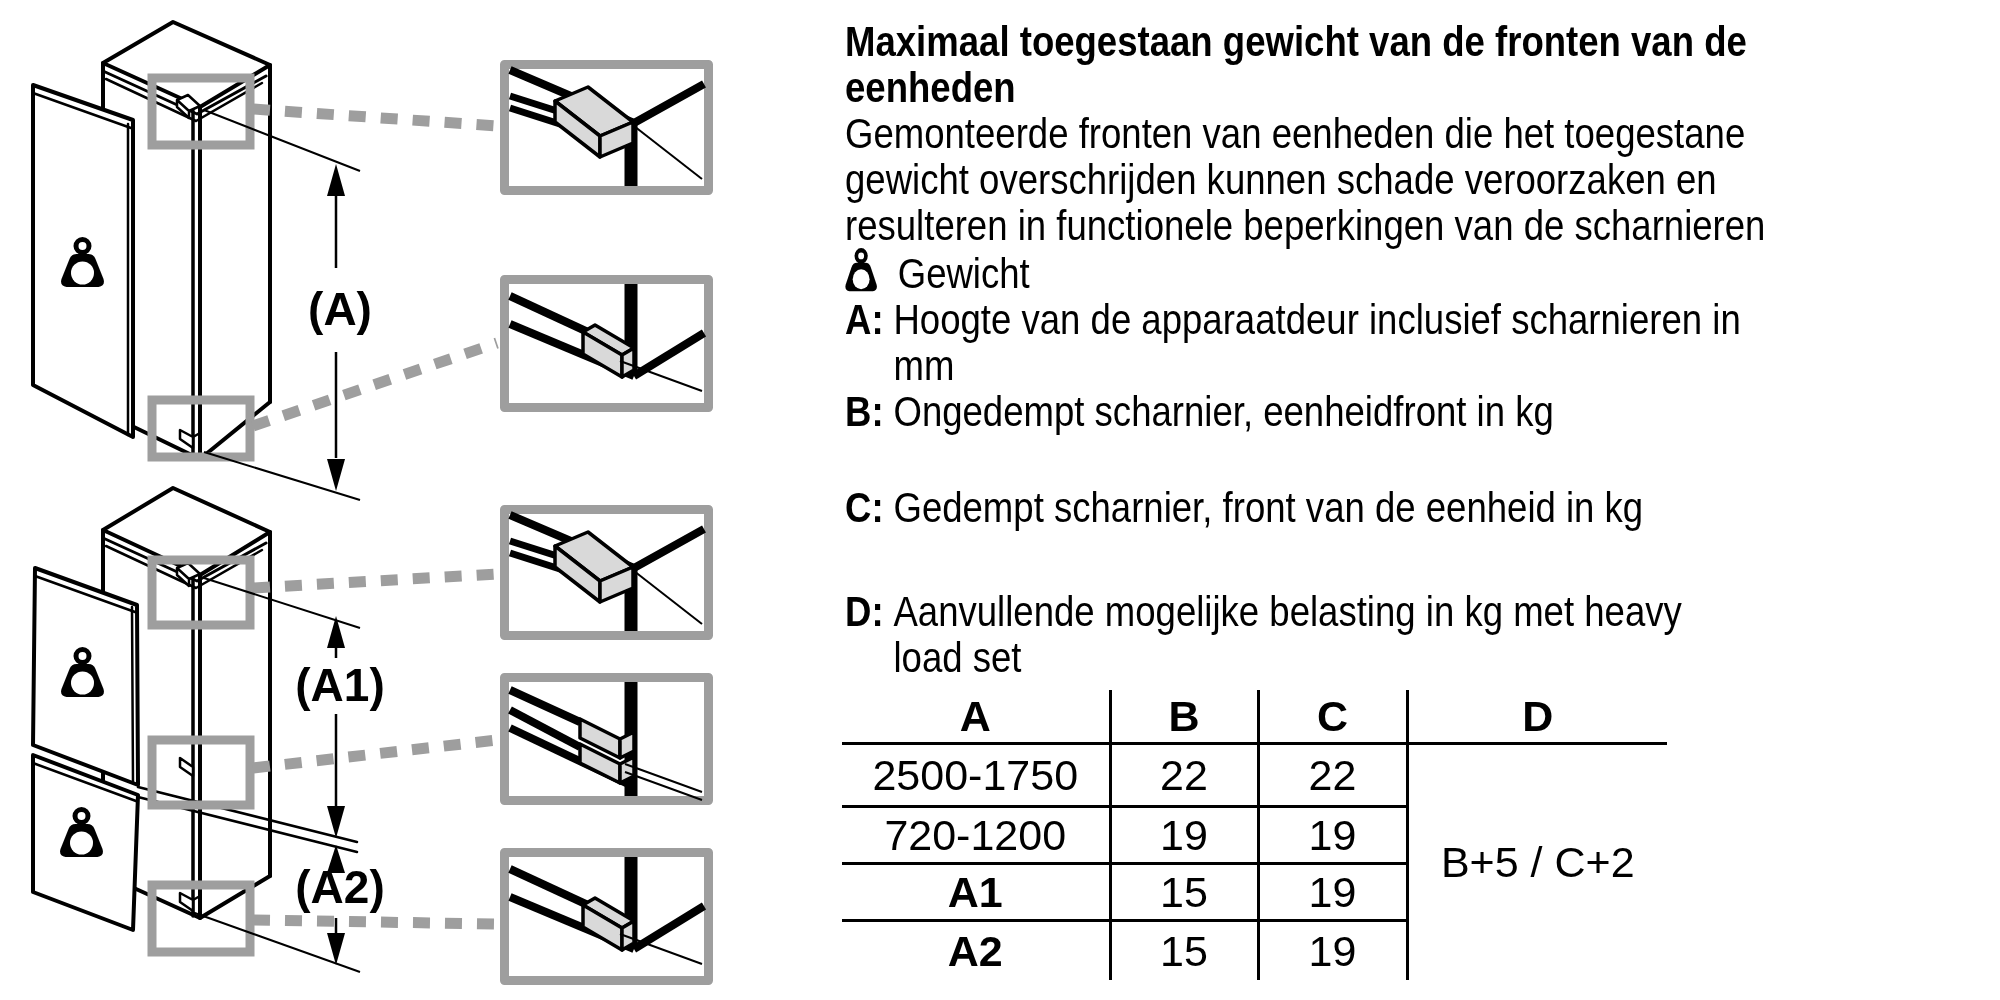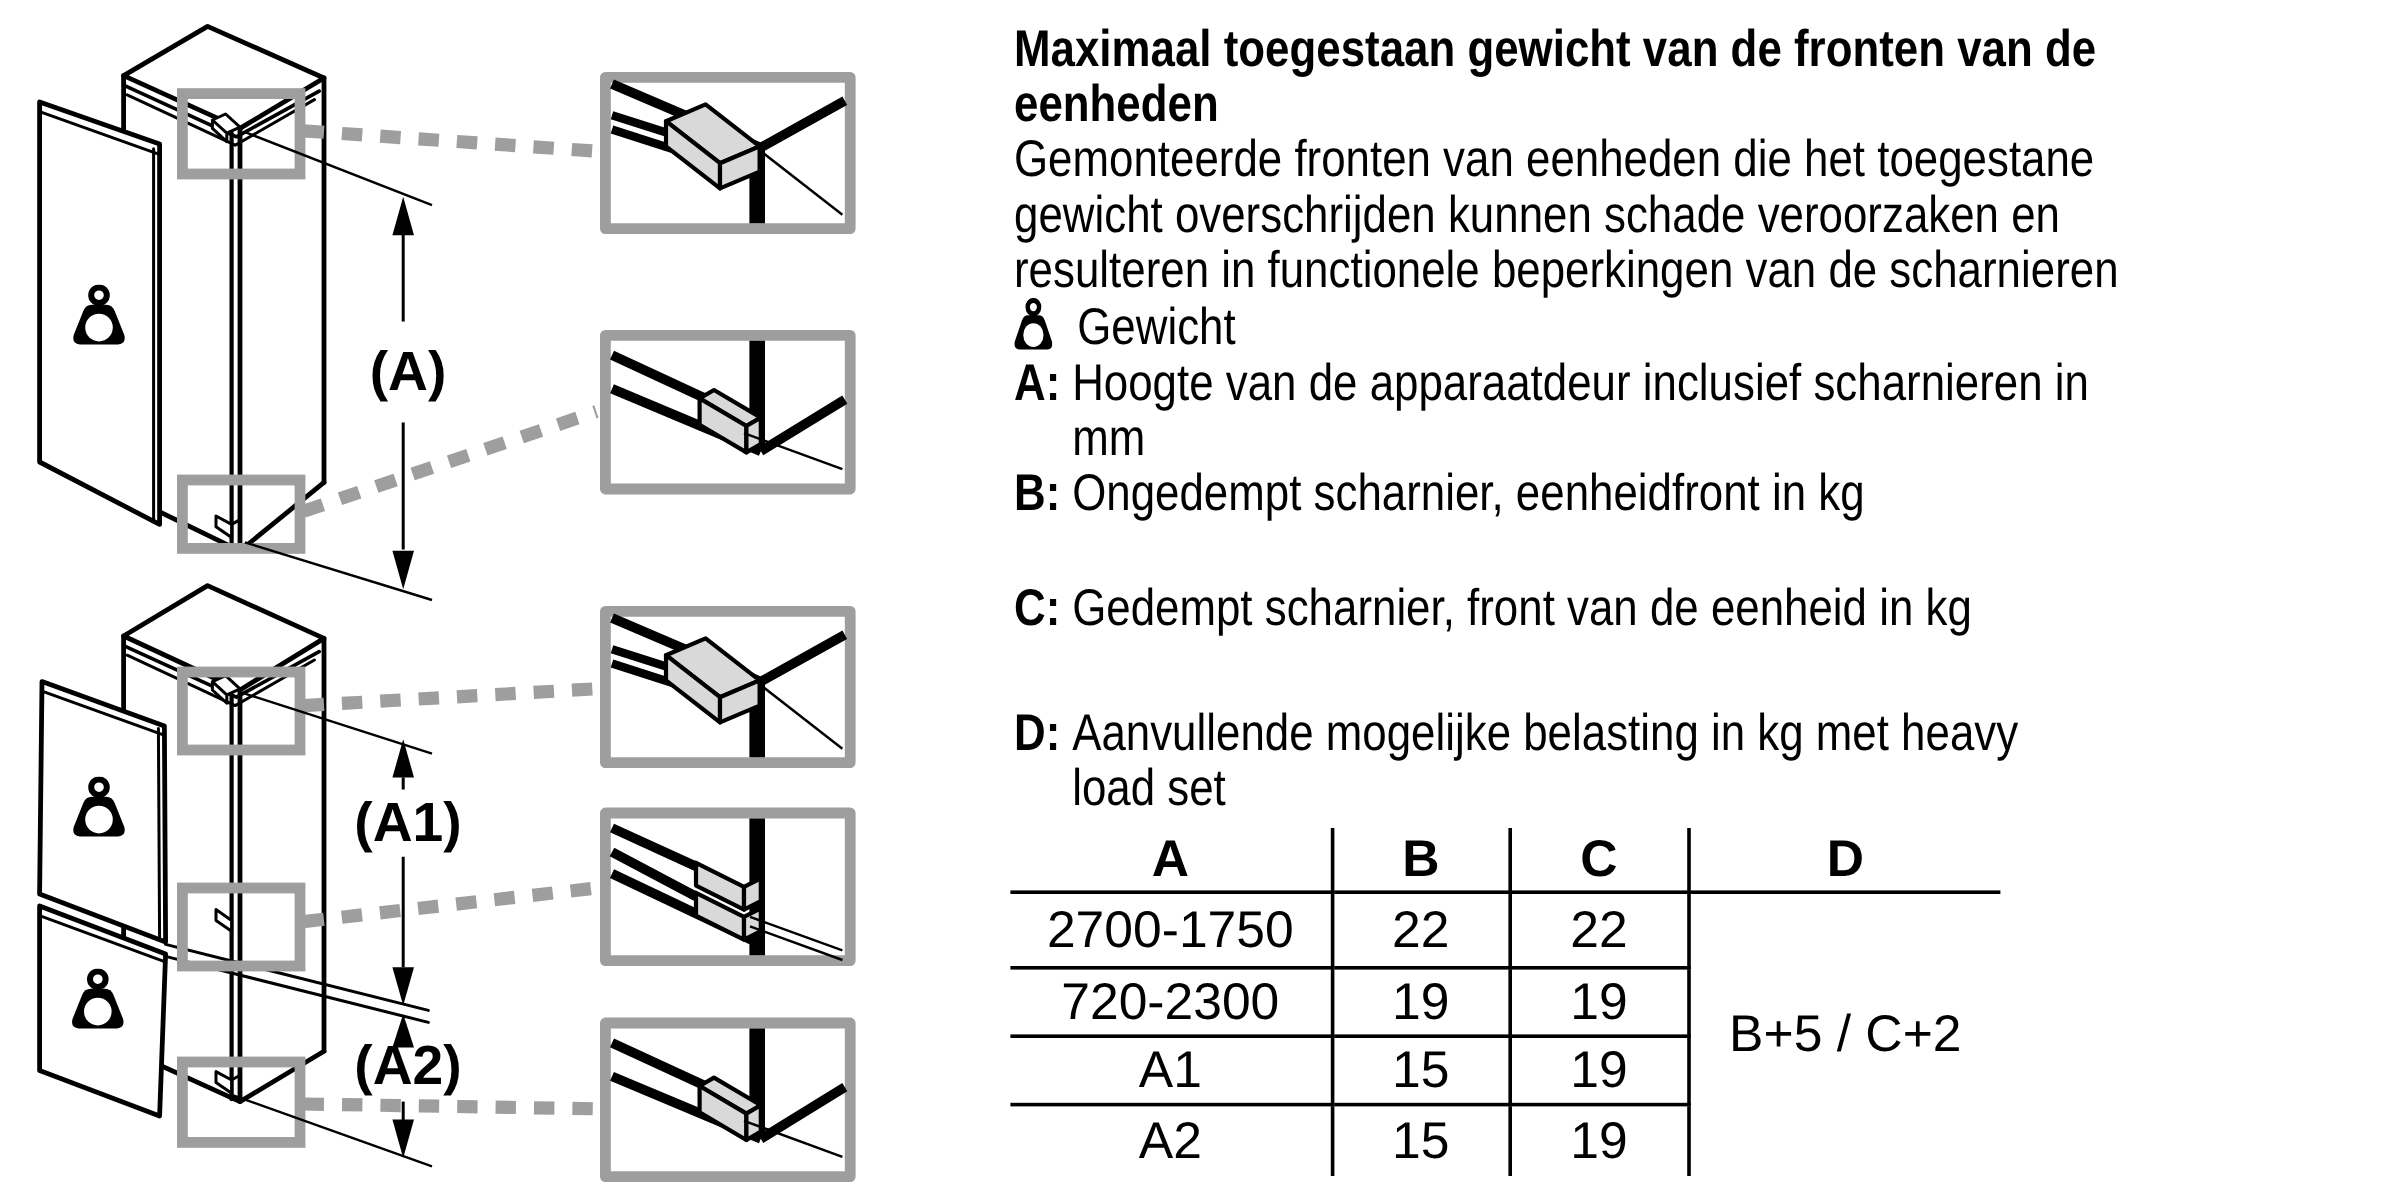--- a/index.html
+++ b/index.html
@@ -22,21 +22,21 @@
   
   .wtab{position:absolute;left:842px;top:690px;border-collapse:collapse;table-layout:fixed;
         font-size:43px;line-height:1;}
   .wtab th,.wtab td{padding:0;text-align:center;vertical-align:middle;font-weight:400;}
   .wtab th{font-weight:700;height:52px;border-bottom:3px solid #000;}
   .wtab .vr{border-right:3px solid #000;}
   .wtab tr.r1 td{height:60px;}
   .wtab tr.r2 td,.wtab tr.r3 td{height:54px;}
   .wtab tr.r4 td{height:58px;}
   .wtab tr.r1 td.hb,.wtab tr.r2 td.hb,.wtab tr.r3 td.hb{border-bottom:3px solid #000;}
-  .wtab td.bl{font-weight:400;}
+  .wtab td.bl{font-weight:700;}
   .wtab td.dcell{vertical-align:middle;}
 </style>
 </head>
 <body>
 
 <div class="stage">
 
   <svg class="illu" width="740" height="1000" viewBox="0 0 740 1000">
     <defs>
       <symbol id="weight" viewBox="0 0 44 53">
@@ -208,27 +208,27 @@
     <thead>
       <tr>
         <th class="vr">A</th>
         <th class="vr">B</th>
         <th class="vr">C</th>
         <th>D</th>
       </tr>
     </thead>
     <tbody>
       <tr class="r1">
-        <td class="vr hb">2700-1750</td>
+        <td class="vr hb">2500-1750</td>
         <td class="vr hb">22</td>
         <td class="vr hb">22</td>
         <td class="dcell" rowspan="4">B+5 / C+2</td>
       </tr>
       <tr class="r2">
-        <td class="vr hb">720-2300</td>
+        <td class="vr hb">720-1200</td>
         <td class="vr hb">19</td>
         <td class="vr hb">19</td>
       </tr>
       <tr class="r3">
         <td class="vr hb bl">A1</td>
         <td class="vr hb">15</td>
         <td class="vr hb">19</td>
       </tr>
       <tr class="r4">
         <td class="vr bl">A2</td>

